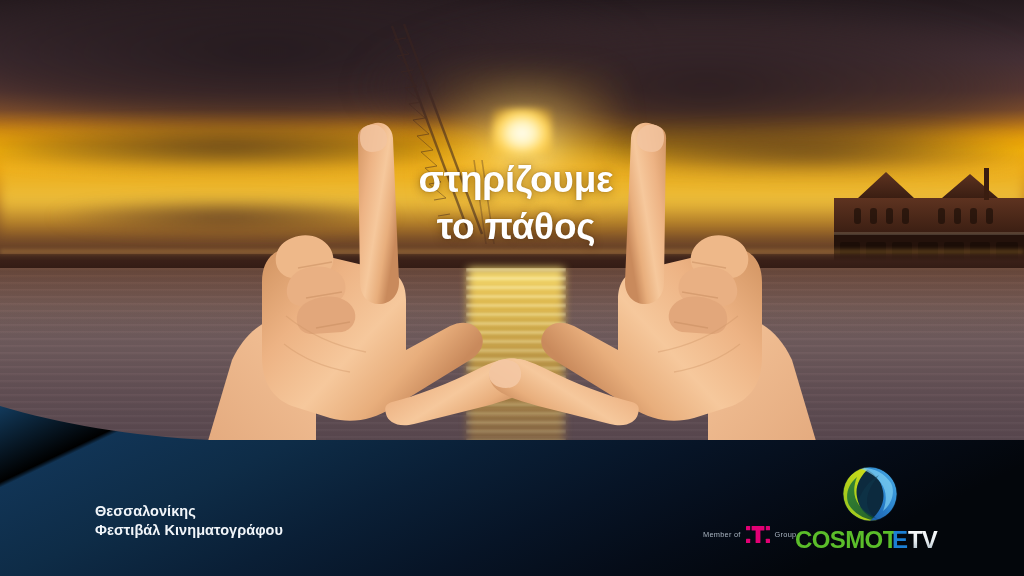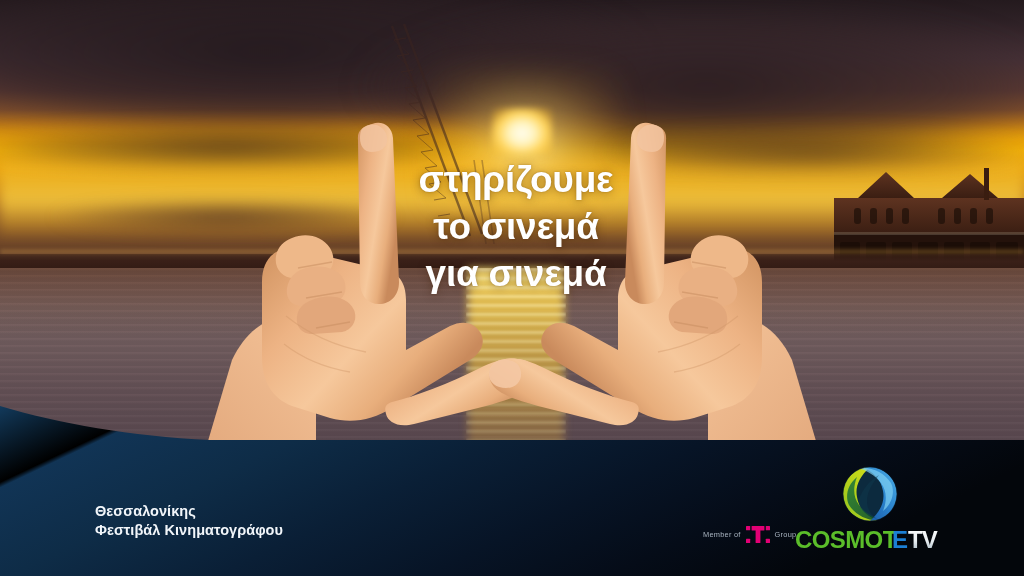--- a/index.html
+++ b/index.html
@@ -405,22 +405,21 @@
       </g>
       <g stroke="#cf9668" stroke-width="1.4" fill="none" opacity="0.4">
         <path d="M738 316 C718 332 690 346 658 352"></path>
         <path d="M740 344 C722 358 698 368 674 372"></path>
       </g>
     </g>
   </svg>
 
   <div class="headline">
     <span class="ln">στηρίζουμε</span>
-    <span class="ln">το σινεμά</span>
-    <span class="ln">για σινεμά</span>
+    <span class="ln">το πάθος</span>
   </div>
 
   <svg class="banner-shape" viewBox="0 0 1024 180" preserveAspectRatio="none">
     <defs>
       <linearGradient id="bnr" x1="0" y1="0" x2="1" y2="0.35">
         <stop offset="0%" stop-color="#123a5c"></stop>
         <stop offset="14%" stop-color="#113css"></stop>
         <stop offset="15%" stop-color="#113455"></stop>
         <stop offset="32%" stop-color="#0e2c47"></stop>
         <stop offset="50%" stop-color="#0a1f36"></stop>

